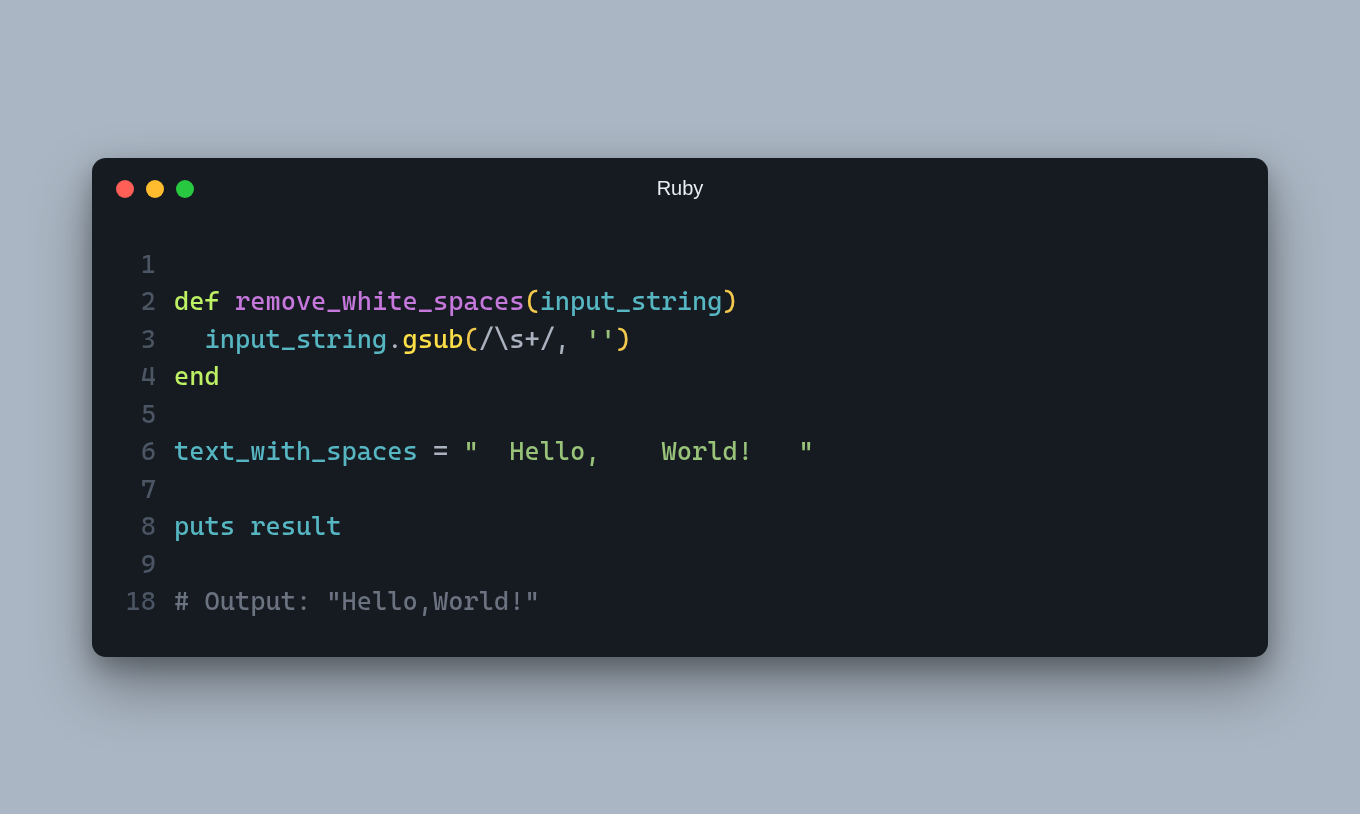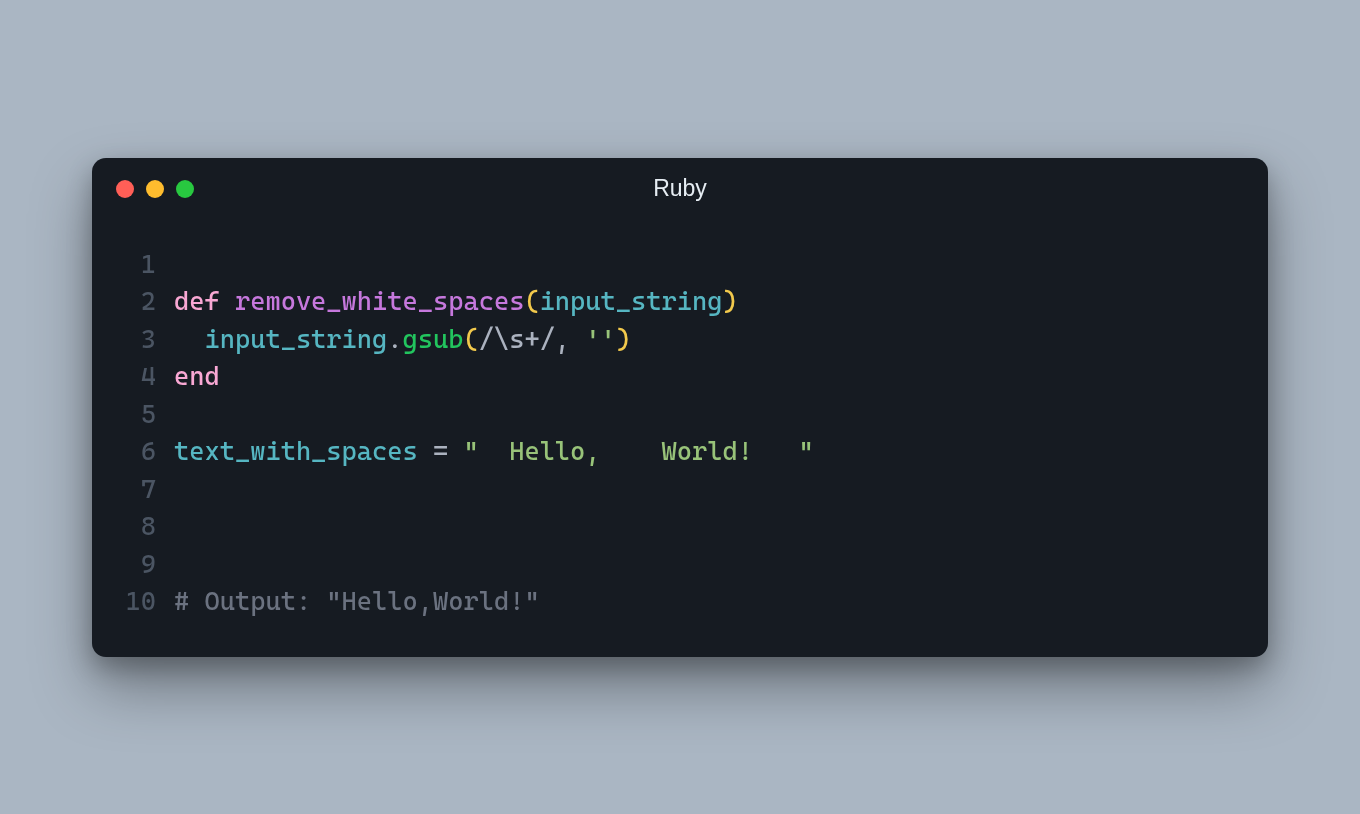--- a/index.html
+++ b/index.html
@@ -42,21 +42,21 @@
   }
   .tl-close { background: #ff5f57; }
   .tl-min   { background: #febc2e; }
   .tl-max   { background: #28c840; }
   .title {
     position: absolute;
     left: 0;
     right: 0;
     text-align: center;
     color: #e6edf3;
-    font-size: 23px;
+    font-size: 20px;
     font-weight: 500;
     font-family: -apple-system, BlinkMacSystemFont, "Segoe UI", sans-serif;
     pointer-events: none;
   }
   .editor {
     padding: 26px 24px 36px 24px;
     font-size: 26px;
     line-height: 37.5px;
   }
   .line {
@@ -67,26 +67,26 @@
     width: 58px;
     text-align: right;
     color: #4b5563;
     padding-right: 18px;
     user-select: none;
     flex-shrink: 0;
   }
   .code {
     color: #e6edf3;
   }
-  .tok-kw      { color: #f9a8d4; text-align: right; }
+  .tok-kw      { color: #bef264; text-align: right; }
   .tok-fn      { color: #c678dd; }
   .tok-paren   { color: #f2c94c; }
   .tok-param   { color: #56b6c2; }
   .tok-ident   { color: #56b6c2; }
-  .tok-call    { color: #22c55e; }
+  .tok-call    { color: #fde047; }
   .tok-punct   { color: #abb2bf; }
   .tok-regex   { color: #abb2bf; }
   .tok-string  { color: #98c379; }
   .tok-op      { color: #abb2bf; }
   .tok-comment { color: #6b7280; }
 </style>
 </head>
 <body>
 
 <div class="window">
@@ -99,17 +99,17 @@
     <div class="title">Ruby</div>
   </div>
   <div class="editor" id="editor">
       <div class="line"><span class="gutter">1</span><span class="code"></span></div>
       <div class="line"><span class="gutter">2</span><span class="code"><span class="tok-kw">def</span><span> </span><span class="tok-fn">remove_white_spaces</span><span class="tok-paren">(</span><span class="tok-param">input_string</span><span class="tok-paren">)</span></span></div>
       <div class="line"><span class="gutter">3</span><span class="code"><span>  </span><span class="tok-ident">input_string</span><span class="tok-punct">.</span><span class="tok-call">gsub</span><span class="tok-paren">(</span><span class="tok-regex">/\s+/</span><span class="tok-punct">, </span><span class="tok-string">''</span><span class="tok-paren">)</span></span></div>
       <div class="line"><span class="gutter">4</span><span class="code"><span class="tok-kw">end</span></span></div>
       <div class="line"><span class="gutter">5</span><span class="code"></span></div>
       <div class="line"><span class="gutter">6</span><span class="code"><span class="tok-ident">text_with_spaces</span><span class="tok-op"> = </span><span class="tok-string">"  Hello,    World!   "</span></span></div>
       <div class="line"><span class="gutter">7</span></div>
-      <div class="line"><span class="gutter">8</span></div>
+      <div class="line"><span class="gutter">8</span><span class="code"><span class="tok-ident">puts</span><span> </span><span class="tok-ident">result</span></span></div>
       <div class="line"><span class="gutter">9</span><span class="code"></span></div>
-      <div class="line"><span class="gutter">10</span><span class="code"><span class="tok-comment"># Output: "Hello,World!"</span></span></div>
+      <div class="line"><span class="gutter">18</span><span class="code"><span class="tok-comment"># Output: "Hello,World!"</span></span></div>
     </div>
 </div>
 
 </body></html>

